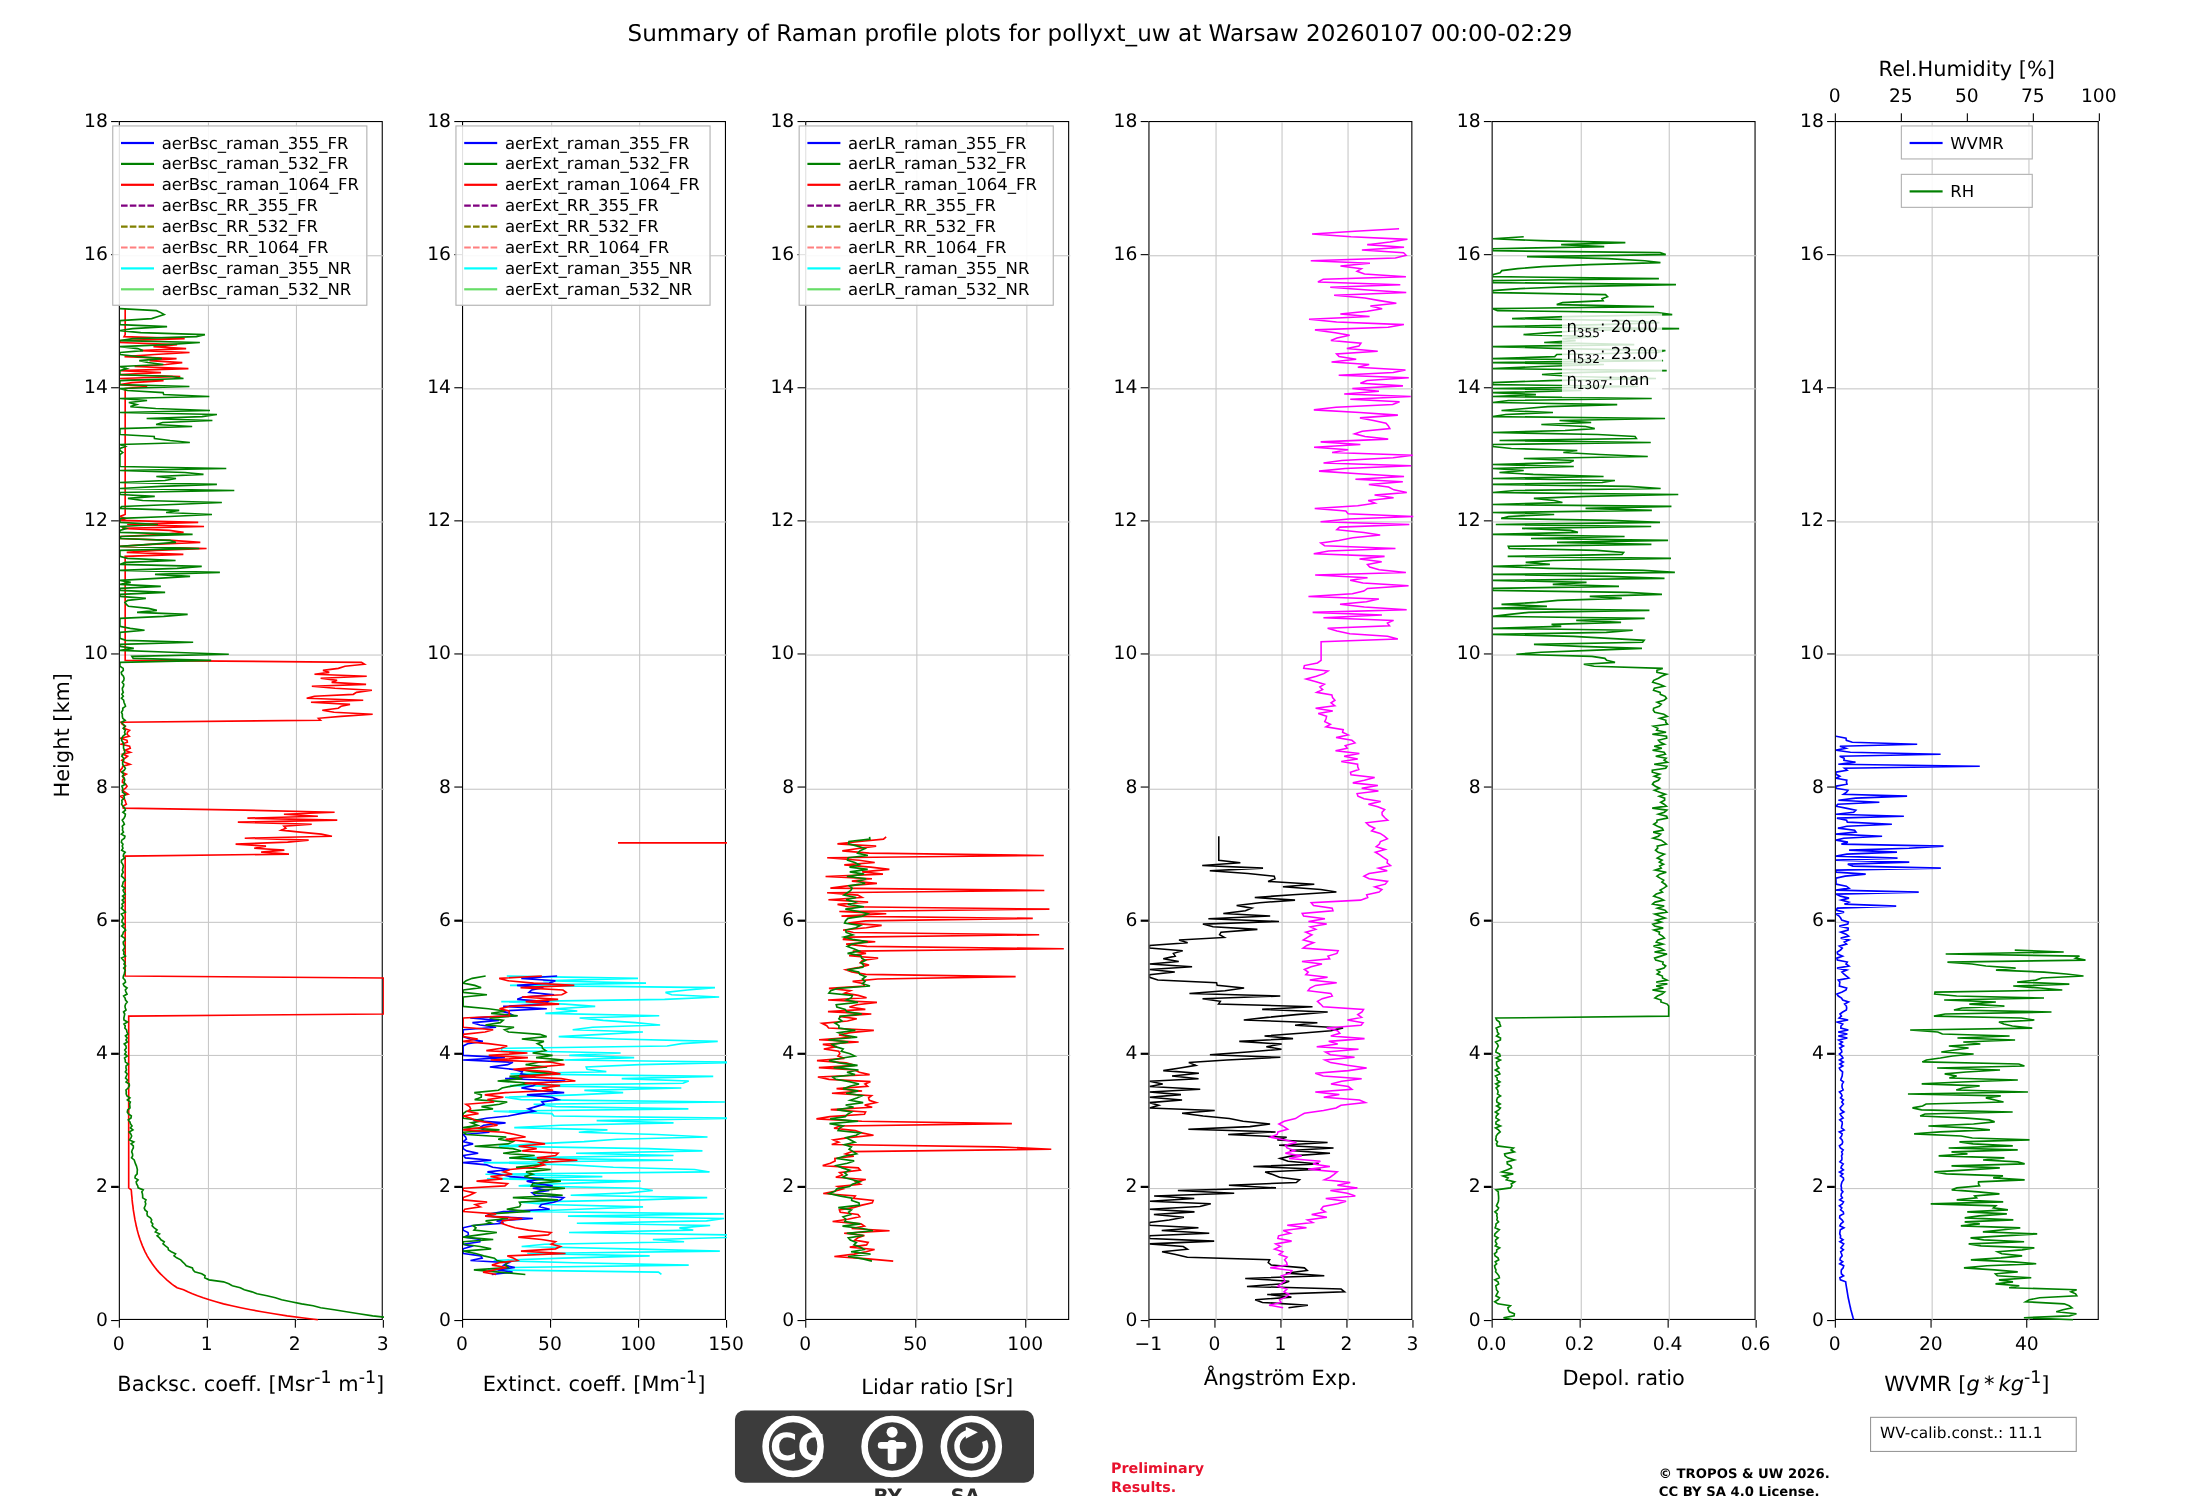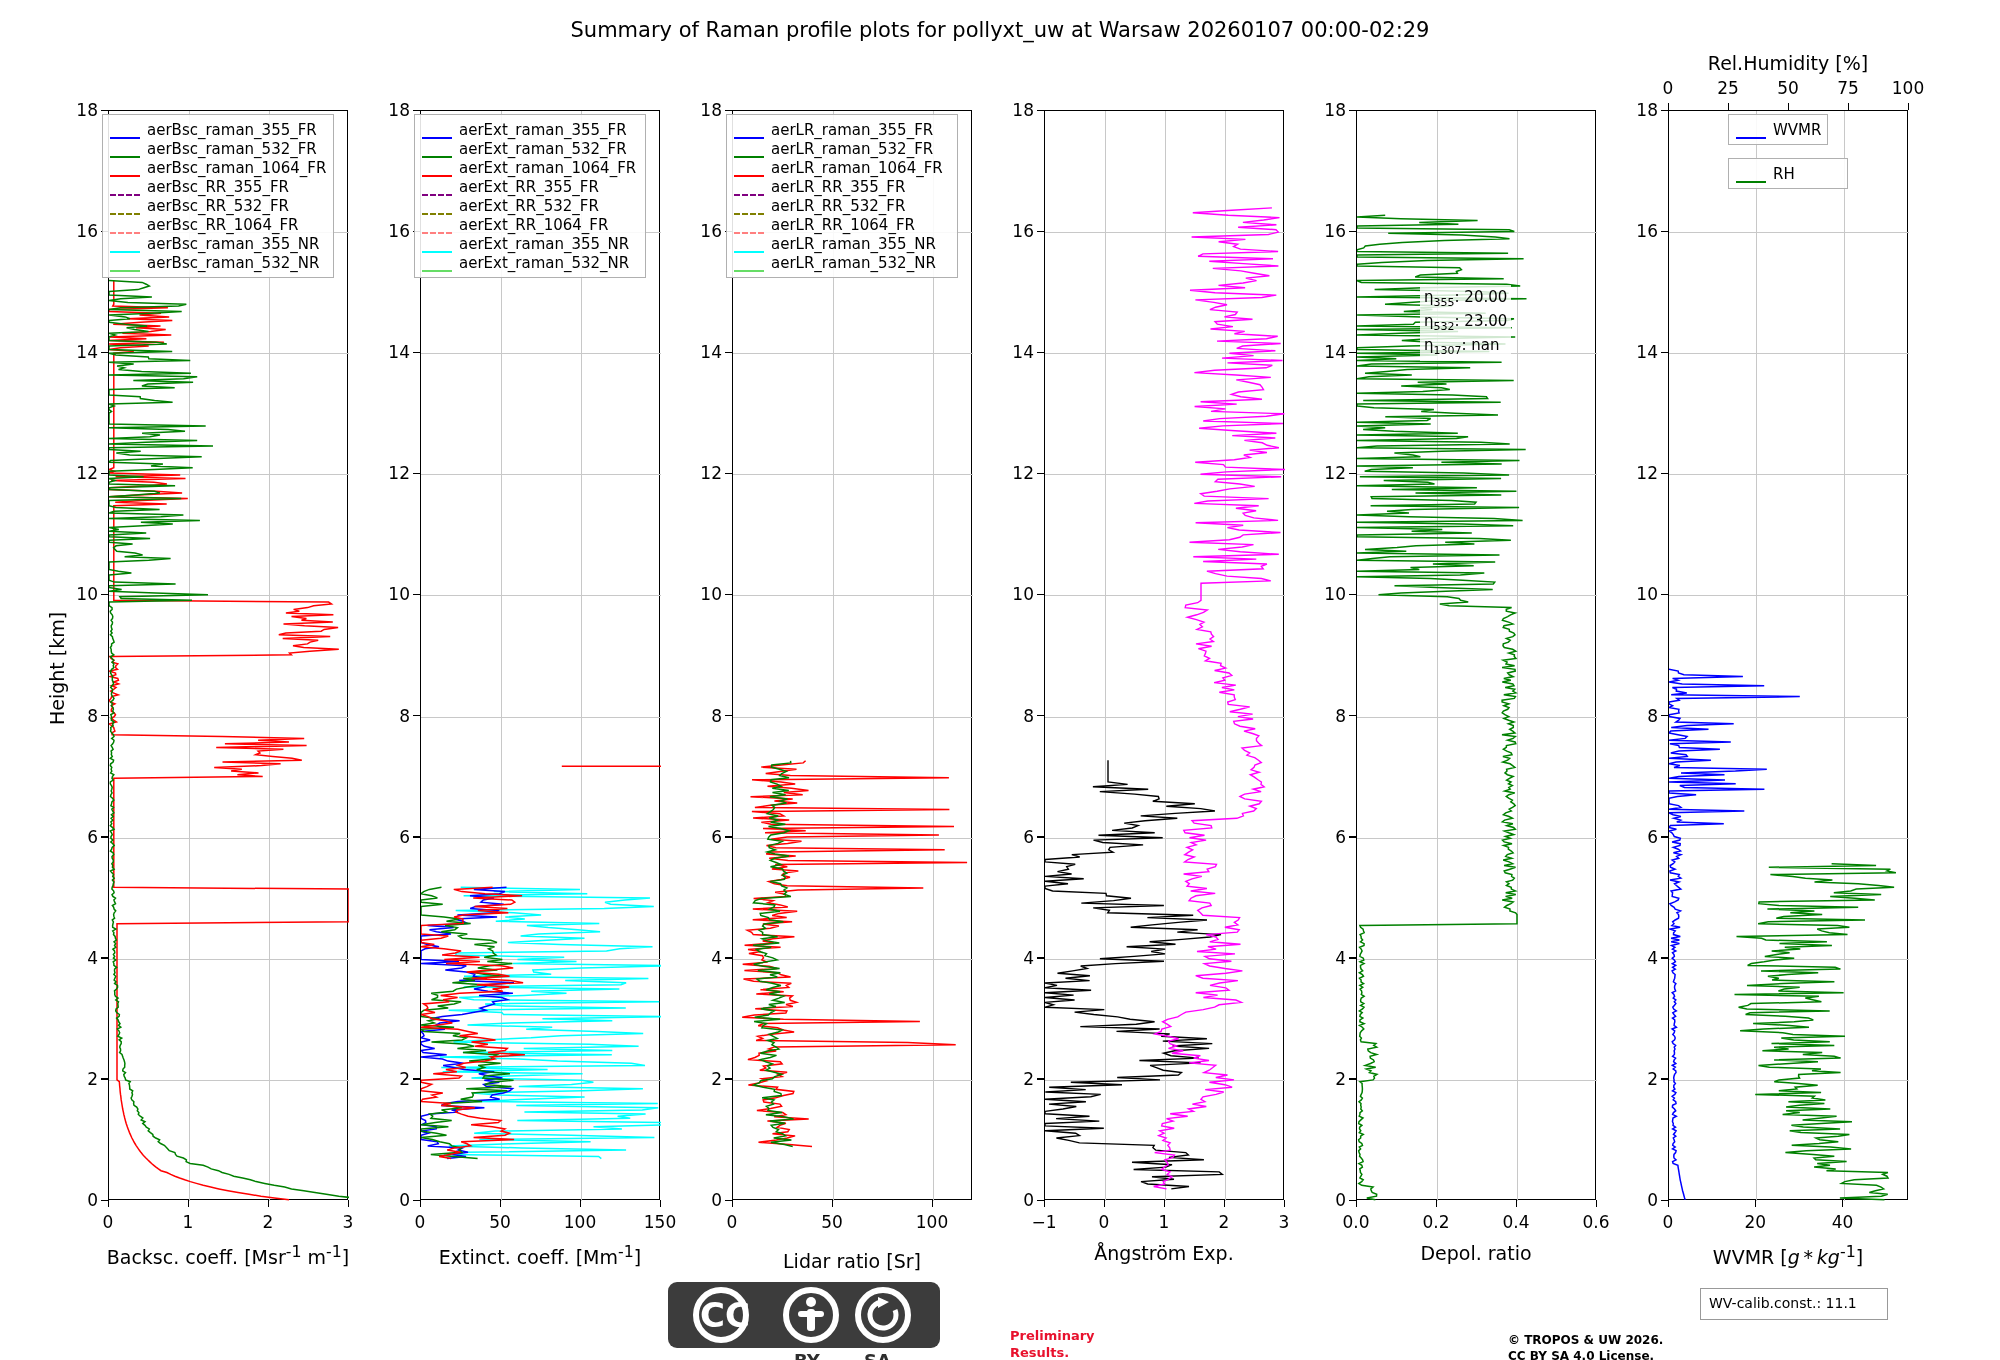--- a/index.html
+++ b/index.html
@@ -8,21 +8,21 @@
   .title{position:absolute;top:18px;left:0;width:2000px;text-align:center;font-size:21px;}
   .panel{position:absolute;top:110px;height:1090px;}
   .plotbox{position:absolute;left:0;top:0;border:1.4px solid #000;background:#fff;box-sizing:border-box;}
   .gridline{position:absolute;background:#c8c8c8;}
   .ytick-lbl{position:absolute;font-size:17px;text-align:right;transform:translateY(-50%);}
   .xtick-lbl{position:absolute;font-size:17px;text-align:center;transform:translateX(-50%);}
   .tickmark{position:absolute;background:#000;}
   .xaxis-title{position:absolute;font-size:19px;text-align:center;}
   .yaxis-title{position:absolute;font-size:19px;transform:rotate(-90deg);transform-origin:left top;white-space:nowrap;}
   .legend{position:absolute;border:1px solid #b0b0b0;background:rgba(255,255,255,0.88);font-size:15px;padding:5px 7px;box-sizing:border-box;}
-  .legend .row{display:flex;align-items:flex-end;height:19px;white-space:nowrap;}
+  .legend .row{display:flex;align-items:center;height:19px;white-space:nowrap;}
   .legend .swatch{width:30px;height:0;border-top-width:2px;margin-right:7px;flex:0 0 30px;}
   .eta{position:absolute;font-size:15px;line-height:1.45;background:rgba(255,255,255,0.82);padding:2px 4px;}
   .eta sub{font-size:11px;}
   .footbox{position:absolute;border:1px solid #999;background:#fff;font-size:14px;line-height:1.55;padding:4px 8px;box-sizing:border-box;}
   .prelim{position:absolute;color:#e8112d;font-size:13px;font-weight:bold;line-height:1.3;}
   .tropos{position:absolute;color:#000;font-size:12px;font-weight:bold;line-height:1.35;text-align:left;}
   .cc{position:absolute;width:272px;height:92px;}
   .cc .lbl{position:absolute;color:#2e2e2e;font-size:18px;font-weight:bold;}
   svg{display:block;}
   .tophdr{position:absolute;font-size:19px;text-align:center;}
@@ -424,21 +424,21 @@
       </div>
       <div class="row">
         <span class="swatch" style="border-top-style: solid; border-top-color: rgb(0, 255, 255);"></span>
         <span>aerLR_raman_355_NR</span>
       </div>
       <div class="row">
         <span class="swatch" style="border-top-style: solid; border-top-color: rgb(102, 221, 102);"></span>
         <span>aerLR_raman_532_NR</span>
       </div>
     </div>
-    <div class="legend" style="left: 1728px; top: 114px; width: 100px;">
+    <div class="legend" style="left: 1728px; top: 114px; width: 120px;">
       <div class="row">
         <span class="swatch" style="border-top-style: solid; border-top-color: rgb(0, 0, 255);"></span>
         <span>WVMR</span>
       </div>
     </div>
     <div class="legend" style="left: 1728px; top: 158px; width: 120px;">
       <div class="row">
         <span class="swatch" style="border-top-style: solid; border-top-color: rgb(0, 128, 0);"></span>
         <span>RH</span>
       </div>

